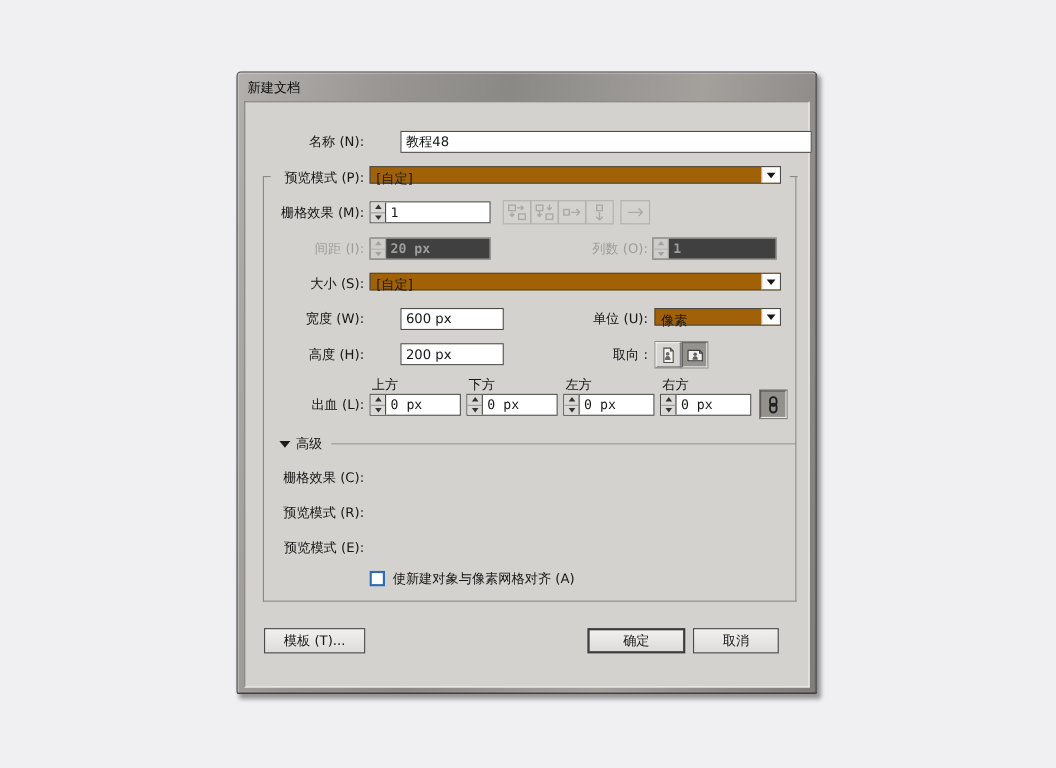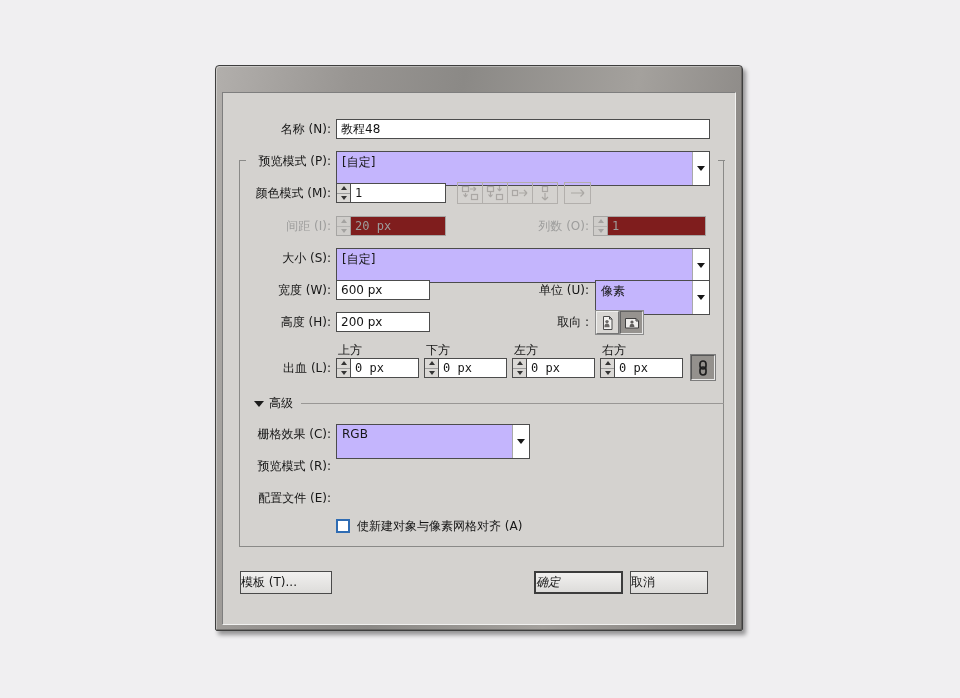--- a/index.html
+++ b/index.html
@@ -18,36 +18,36 @@
 
   .panel{position:absolute;left:6px;top:26px;width:514px;height:533px;
     background:#d4d2cf;border:1px solid;border-color:#7e7e7e #f1f1f0 #f1f1f0 #7e7e7e;}
 
   
   .lbl{position:absolute;left:0;width:108px;text-align:right;line-height:20px;white-space:nowrap;}
   .lbl2{position:absolute;left:266px;width:100px;text-align:right;line-height:20px;white-space:nowrap;}
   .dis{color:#9d9d9c;}
 
   .txt{position:absolute;height:20px;background:#fff;border:1px solid #4c4c4c;
-    padding:0 4px;font-family:"DejaVu Sans","Liberation Sans",sans-serif;font-size:12px;color:#141414;}
-
-  .dd{position:absolute;height:35px;background:#c4b5fd;border:1px solid #4c4c4c;cursor:default;}
+    padding:0 4px;font-family:"DejaVu Sans","Liberation Sans",sans-serif;font-size:12px;color:#141414;margin-left:28px;}
+
+  .dd{position:absolute;height:16px;background:#a16207;border:1px solid #4c4c4c;cursor:default;}
   .dd-val{position:absolute;left:5px;top:2px;right:20px;white-space:nowrap;overflow:hidden;}
   .dd-arrow{position:absolute;right:0;top:0;bottom:0;width:17px;border-left:1px solid #a9a9a9;
     display:flex;align-items:center;justify-content:center;background:#fff;}
   .tri-dn{width:0;height:0;border-left:4px solid transparent;border-right:4px solid transparent;border-top:5px solid #171717;}
   .tri-up-s{width:0;height:0;border-left:3px solid transparent;border-right:3px solid transparent;border-bottom:4px solid #343434;}
   .tri-dn-s{width:0;height:0;border-left:3px solid transparent;border-right:3px solid transparent;border-top:4px solid #343434;}
 
   .spinfield{position:absolute;height:20px;border:1px solid #4c4c4c;background:#fff;display:flex;}
   .spin{width:14px;background:#dbd9d6;border-right:1px solid #4c4c4c;display:flex;flex-direction:column;}
   .spin-btn{flex:1;display:flex;align-items:center;justify-content:center;}
   .spin-btn.up{border-bottom:1px solid #9b9b9b;}
   .spin-val{flex:1;line-height:18px;padding-left:4px;white-space:nowrap;overflow:hidden;}
-  .spinfield.disabled{border-color:#a6a5a3;background:#7f1d1d;}
+  .spinfield.disabled{border-color:#a6a5a3;background:#404040;font-weight:bold;}
   .spinfield.disabled .spin{background:#cfcdca;border-right-color:#a6a5a3;}
   .spinfield.disabled .spin-btn.up{border-bottom-color:#b5b4b2;}
   .spinfield.disabled .tri-up-s{border-bottom-color:#a4a3a1;}
   .spinfield.disabled .tri-dn-s{border-top-color:#a4a3a1;}
   .spinfield.disabled .spin-val{color:#9d9d9c;}
 
   .group-bracket{position:absolute;left:16px;top:67px;width:485px;height:387px;
     border-left:1px solid #8a8a88;border-right:1px solid #8a8a88;border-bottom:1px solid #8a8a88;}
   .tick{position:absolute;top:67px;width:7px;height:1px;background:#8a8a88;}
 
@@ -67,48 +67,51 @@
 
   .adv-tri{position:absolute;left:31px;top:308px;width:0;height:0;
     border-left:5px solid transparent;border-right:5px solid transparent;border-top:6px solid #1c1c1c;}
   .adv-text{position:absolute;left:46px;top:303px;line-height:14px;}
   .adv-line{position:absolute;left:78px;top:310px;width:423px;height:1px;background:#999795;}
 
   .checkbox{position:absolute;left:113px;top:426px;width:14px;height:14px;background:#fff;border:2px solid #2f6cb3;}
   .cb-label{position:absolute;left:134px;top:425px;line-height:16px;white-space:nowrap;}
 
   .btn{position:absolute;height:23px;background:linear-gradient(#f1f0ef,#dddcda);
-    border:1px solid #4a4a4a;line-height:21px;cursor:default;}
-  .btn.ok{border:2px solid #3c3c3c;line-height:19px;font-style:italic;}
+    border:1px solid #4a4a4a;text-align:center;line-height:21px;cursor:default;}
+  .btn.ok{border:2px solid #3c3c3c;line-height:19px;}
 
   svg{display:block;}
 </style>
 </head>
 <body>
 
 <div class="dialog">
+  <div class="titlebar">
+    <span class="title-text">新建文档</span>
+  </div>
 
   <div class="panel">
 
     <div class="group-bracket"></div>
     <div class="tick" style="left:16px"></div>
     <div class="tick" style="left:495px"></div>
 
     <div class="lbl" style="top:26px">名称 (N):</div>
     <input class="txt" style="left: 113px; top: 26px; width: 374px;" value="教程48">
 
     <div class="lbl" style="top:58px">预览模式 (P):</div>
     <div class="dd" style="left:113px;top:58px;width:374px">
       <span class="dd-val">[自定]</span>
       <span class="dd-arrow">
           <i class="tri-dn"></i>
         </span>
     </div>
 
-    <div class="lbl" style="top:90px">颜色模式 (M):</div>
+    <div class="lbl" style="top:90px">栅格效果 (M):</div>
     <div class="spinfield" style="left:113px;top:90px;width:110px">
       <span class="spin">
         <span class="spin-btn up">
             <i class="tri-up-s"></i>
           </span>
         <span class="spin-btn">
             <i class="tri-dn-s"></i>
           </span>
       </span>
       <span class="spin-val mono">1</span>
@@ -277,30 +280,24 @@
           <rect x="5" y="8" width="6" height="8" rx="3"></rect>
         </g>
       </svg>
     </div>
 
     <i class="adv-tri"></i>
     <span class="adv-text">高级</span>
     <div class="adv-line"></div>
 
     <div class="lbl" style="top:331px">栅格效果 (C):</div>
-    <div class="dd" style="left:113px;top:331px;width:194px">
-      <span class="dd-val">RGB</span>
-      <span class="dd-arrow">
-          <i class="tri-dn"></i>
-        </span>
-    </div>
 
     <div class="lbl" style="top:363px">预览模式 (R):</div>
 
-    <div class="lbl" style="top:395px">配置文件 (E):</div>
+    <div class="lbl" style="top:395px">预览模式 (E):</div>
 
     <span class="checkbox"></span>
     <span class="cb-label">使新建对象与像素网格对齐 (A)</span>
 
     <div class="btn" style="left:17px;top:478px;width:92px">模板 (T)...</div>
     <div class="btn ok" style="left:311px;top:478px;width:89px">确定</div>
     <div class="btn" style="left:407px;top:478px;width:78px">取消</div>
   </div>
 </div>
 

